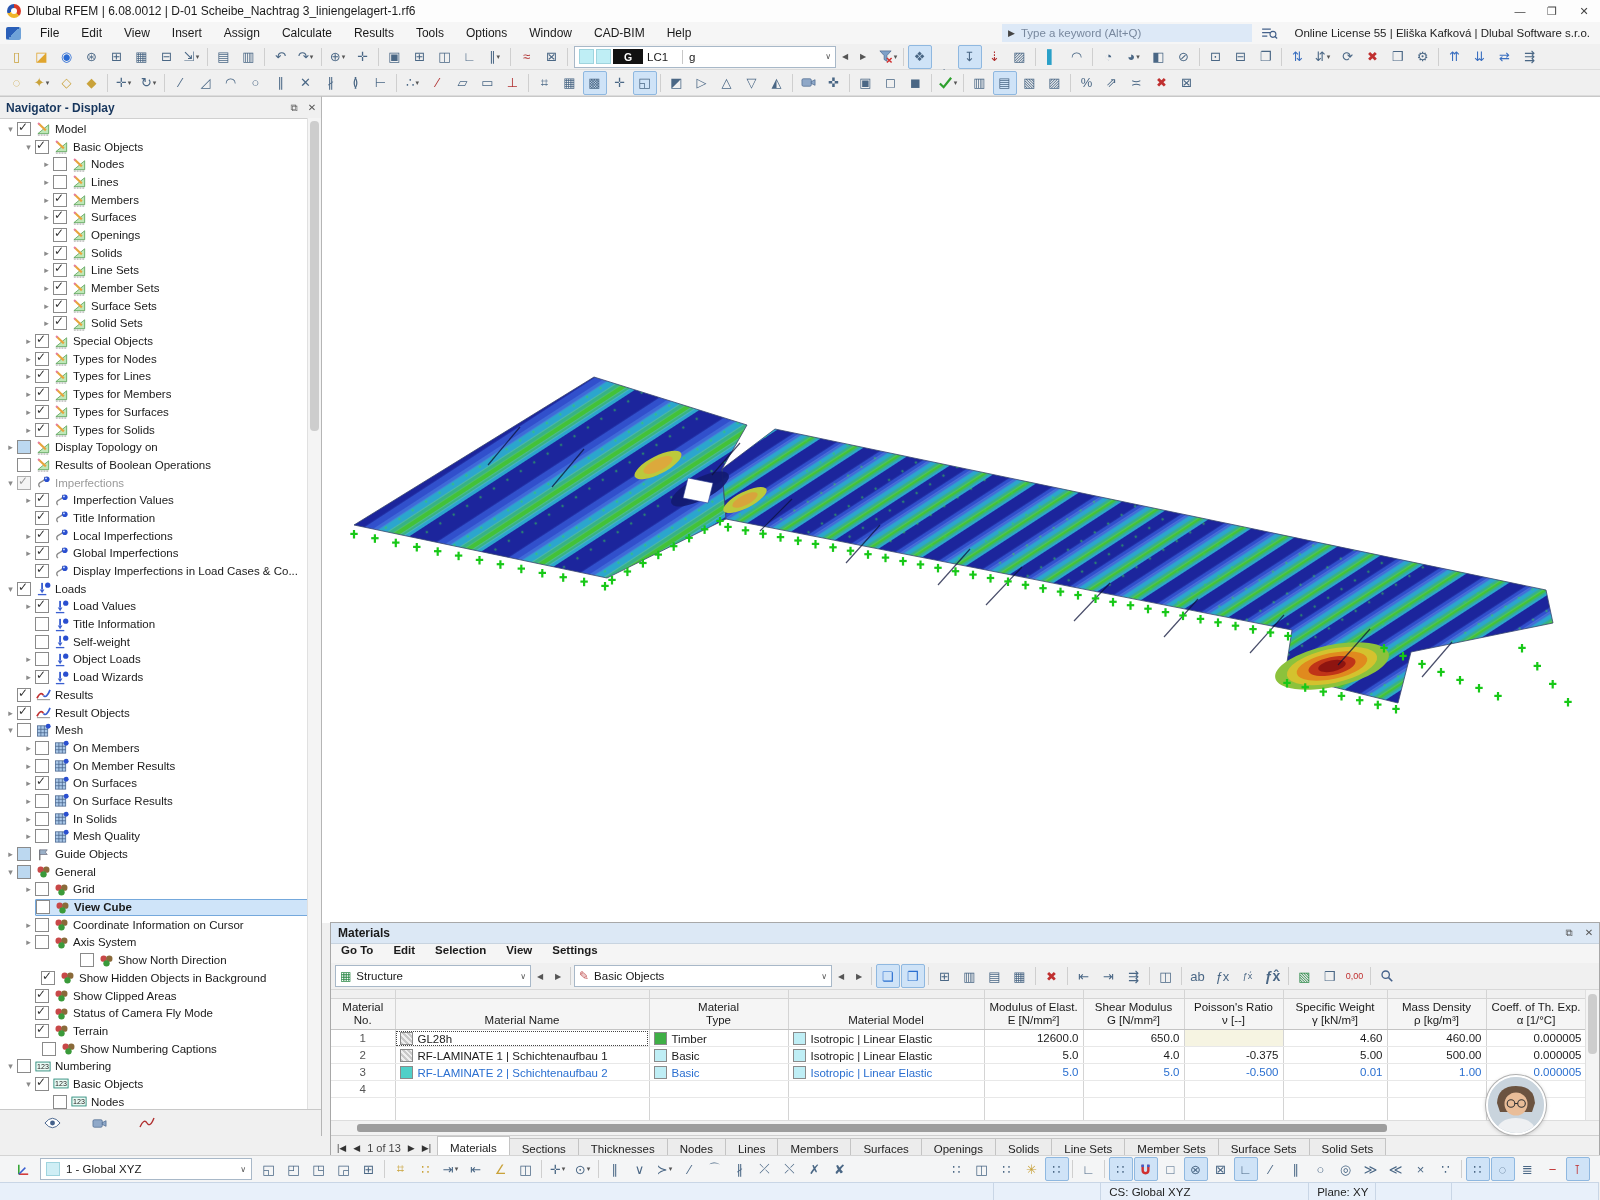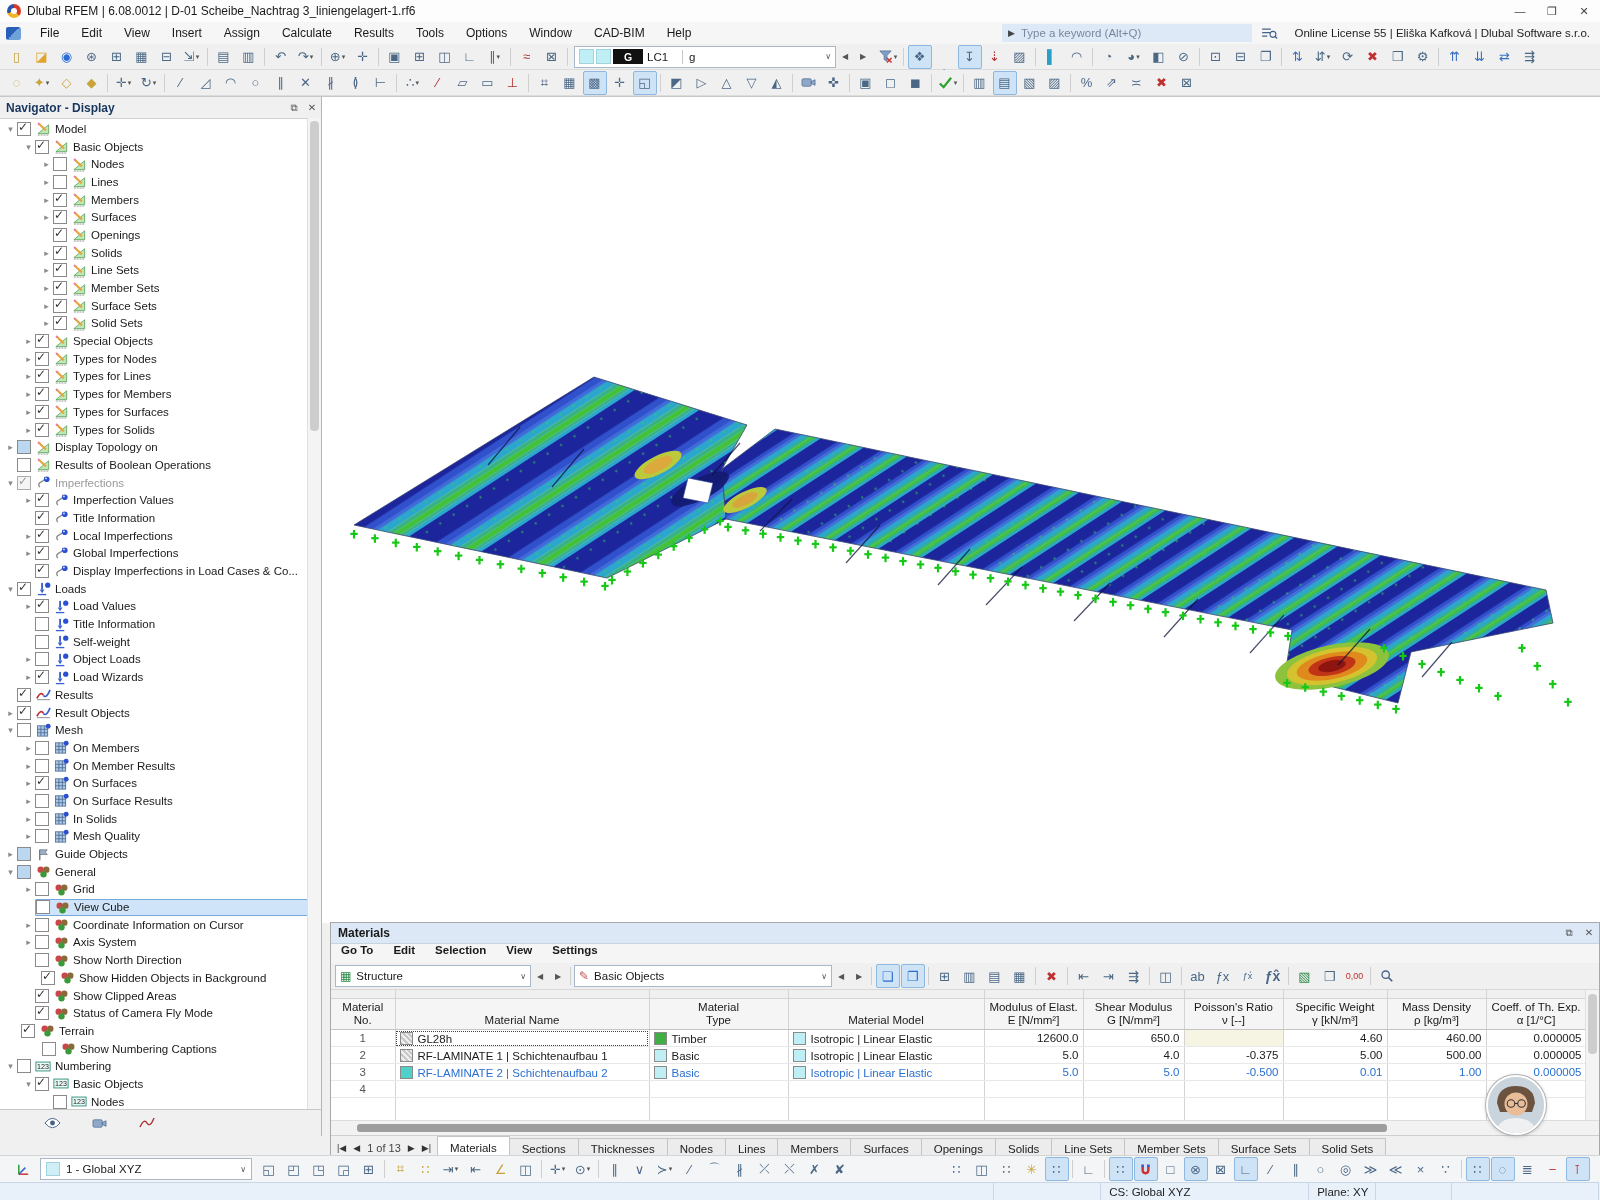--- a/index.html
+++ b/index.html
@@ -51,21 +51,21 @@
   .trow{height:17.7px;display:flex;align-items:center;white-space:nowrap;font-size:11.5px;}
   .trow .ar{width:13px;text-align:center;color:#8a8a8a;font-size:9px;flex:none;}
   .cbx{width:12px;height:12px;border:1px solid #8a8a8a;background:#fff;flex:none;margin-right:4px;position:relative;box-sizing:content-box;}
   .cbx.c1:after{content:"✓";position:absolute;left:0px;top:-3px;font-size:12px;color:#333;}
   .cbx.cp{background:#bcd8f0;}
   .cbx.cd{border-color:#adadad;background:#f4f4f4;}
   .cbx.cd:after{content:"✓";position:absolute;left:0;top:-3px;font-size:12px;color:#9a9a9a;}
   .ticon{width:16px;height:16px;flex:none;margin-right:4px;display:inline-flex;align-items:center;justify-content:center;}
   .tlabel{overflow:hidden;text-overflow:ellipsis;}
   .trow.dim .tlabel{color:#9a9a9a;}
-  .trow.sel .selbox{background:#cfe4f9;border:1px solid #74a8dc;border-radius:1px;}
+  .trow.sel .selbox{background:#cfe4f9;border:1px solid #74a8dc;border-radius:1px;font-weight:bold;}
   .selbox{display:flex;align-items:center;flex:1;height:17px;box-sizing:border-box;padding-right:4px;}
   #navscroll{position:absolute;right:0;top:21px;bottom:27px;width:13px;background:#f4f4f4;border-left:1px solid #e0e0e0;}
   #navscroll .thumb{position:absolute;left:2px;top:3px;width:9px;height:310px;background:#cdcdcd;border-radius:4px;}
   #navfoot{position:absolute;left:0;bottom:0;width:100%;height:27px;background:#f0f0f0;border-top:1px solid #c8c8c8;
            display:flex;align-items:center;gap:22px;padding-left:40px;box-sizing:border-box;}
   
   #viewport{position:absolute;left:322px;top:96px;width:1278px;height:826px;background:#ffffff;border-top:1px solid #c8c8c8;}
   
   #matpanel{position:absolute;left:330px;top:922px;width:1270px;height:233px;background:#f7f7f7;
             border:1px solid #a8a8a8;box-sizing:border-box;}
@@ -981,21 +981,21 @@
             <span class="ticon">
               <svg viewBox="0 0 16 16" width="15" height="15">
                 <circle cx="5" cy="6" r="3.4" fill="#c84848"></circle>
                 <circle cx="11" cy="6" r="3.4" fill="#8a6a3a"></circle>
                 <circle cx="8" cy="11" r="3.4" fill="#3a9a3a"></circle>
               </svg>
             </span>
             <span class="tlabel">Axis System</span>
           </span>
         </div>
-        <div class="trow" style="padding-left: 22px;">
+        <div class="trow" style="padding-left: 22px; margin-left: 45px;">
           <span class="ar"></span>
           <span class="selbox">
             <span class="cbx c0"></span>
             <span class="ticon">
               <svg viewBox="0 0 16 16" width="15" height="15">
                 <circle cx="5" cy="6" r="3.4" fill="#c84848"></circle>
                 <circle cx="11" cy="6" r="3.4" fill="#8a6a3a"></circle>
                 <circle cx="8" cy="11" r="3.4" fill="#3a9a3a"></circle>
               </svg>
             </span>
@@ -1037,21 +1037,21 @@
             <span class="ticon">
               <svg viewBox="0 0 16 16" width="15" height="15">
                 <circle cx="5" cy="6" r="3.4" fill="#c84848"></circle>
                 <circle cx="11" cy="6" r="3.4" fill="#8a6a3a"></circle>
                 <circle cx="8" cy="11" r="3.4" fill="#3a9a3a"></circle>
               </svg>
             </span>
             <span class="tlabel">Status of Camera Fly Mode</span>
           </span>
         </div>
-        <div class="trow" style="padding-left: 8px;">
+        <div class="trow" style="padding-left: 22px;">
           <span class="ar"></span>
           <span class="selbox">
             <span class="cbx c1"></span>
             <span class="ticon">
               <svg viewBox="0 0 16 16" width="15" height="15">
                 <circle cx="5" cy="6" r="3.4" fill="#c84848"></circle>
                 <circle cx="11" cy="6" r="3.4" fill="#8a6a3a"></circle>
                 <circle cx="8" cy="11" r="3.4" fill="#3a9a3a"></circle>
               </svg>
             </span>

